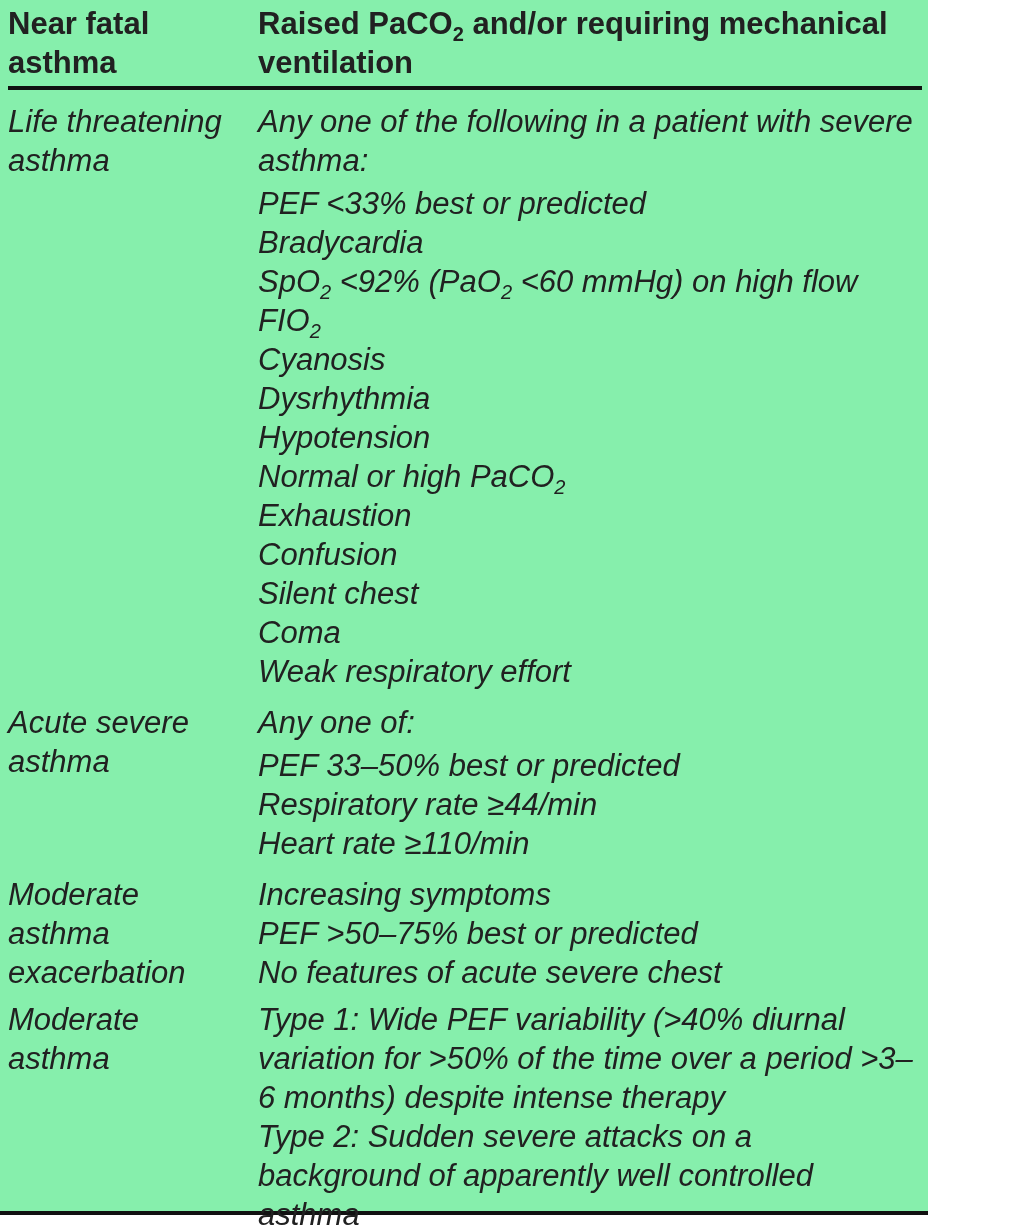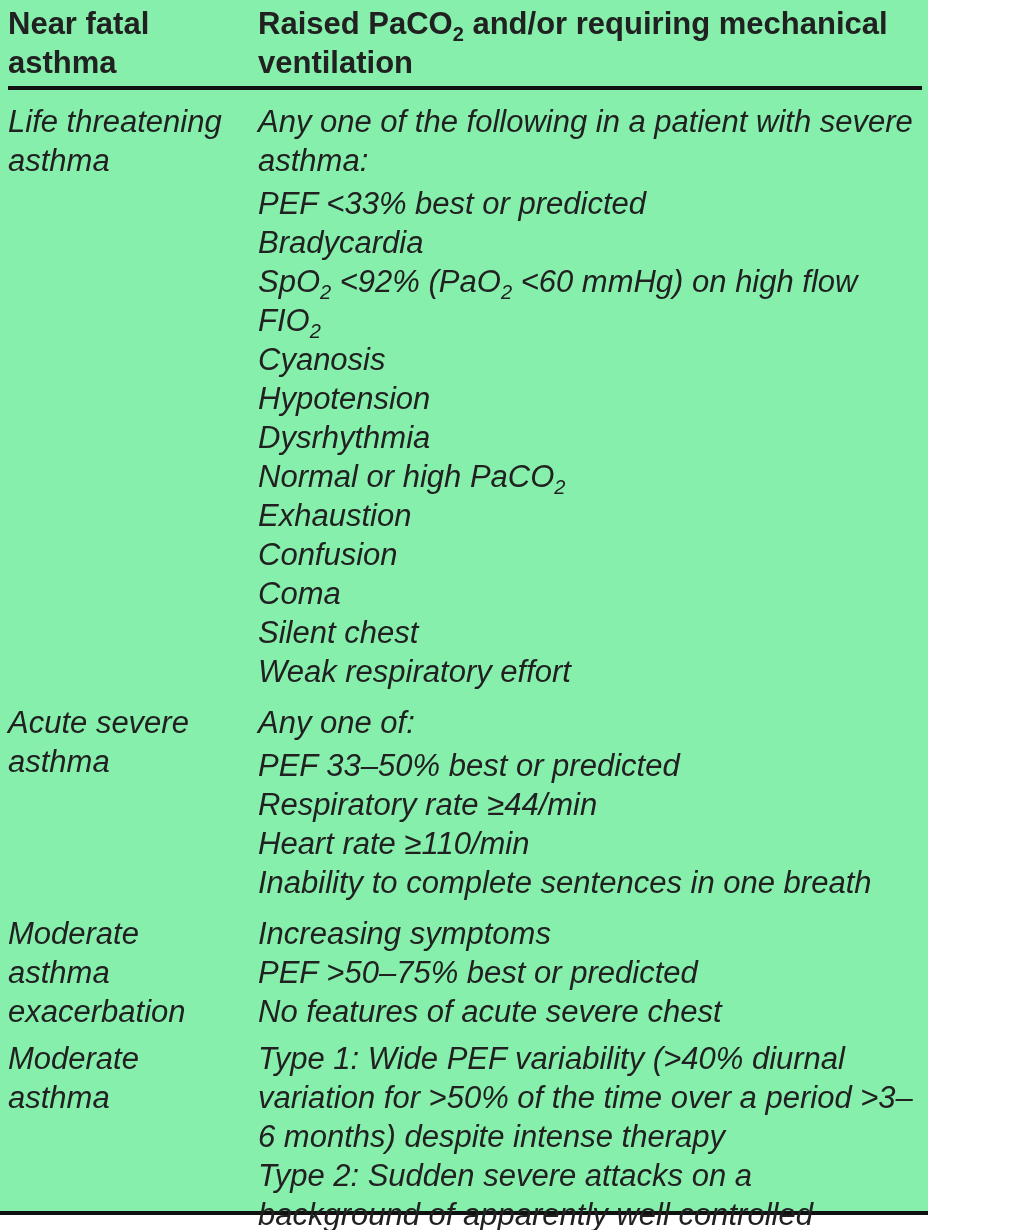--- a/index.html
+++ b/index.html
@@ -69,41 +69,40 @@
 
   <div class="row body-row">
     <div class="c1">Life threatening asthma</div>
     <div class="c2">
       <div class="intro">Any one of the following in a patient with severe asthma:</div>
       <div class="items after-intro">
         <div class="item">PEF &lt;33% best or predicted</div>
         <div class="item">Bradycardia</div>
         <div class="item">SpO<sub>2</sub> &lt;92% (PaO<sub>2</sub> &lt;60 mmHg) on high flow FIO<sub>2</sub></div>
         <div class="item">Cyanosis</div>
+        <div class="item">Dysrhythmia</div>
         <div class="item">Hypotension</div>
-        <div class="item">Dysrhythmia</div>
         <div class="item">Normal or high PaCO<sub>2</sub></div>
         <div class="item">Exhaustion</div>
         <div class="item">Confusion</div>
+        <div class="item">Silent chest</div>
         <div class="item">Coma</div>
-        <div class="item">Silent chest</div>
         <div class="item">Weak respiratory effort</div>
       </div>
     </div>
   </div>
 
   <div class="row body-row">
     <div class="c1">Acute severe asthma</div>
     <div class="c2">
       <div class="intro">Any one of:</div>
       <div class="items after-intro">
         <div class="item">PEF 33–50% best or predicted</div>
         <div class="item">Respiratory rate ≥44/min</div>
         <div class="item">Heart rate ≥110/min</div>
-        <div class="item">Inability to complete sentences in one breath</div>
       </div>
     </div>
   </div>
 
   <div class="row body-row">
     <div class="c1">Moderate asthma exacerbation</div>
     <div class="c2">
       <div class="items">
         <div class="item">Increasing symptoms</div>
         <div class="item">PEF &gt;50–75% best or predicted</div>

